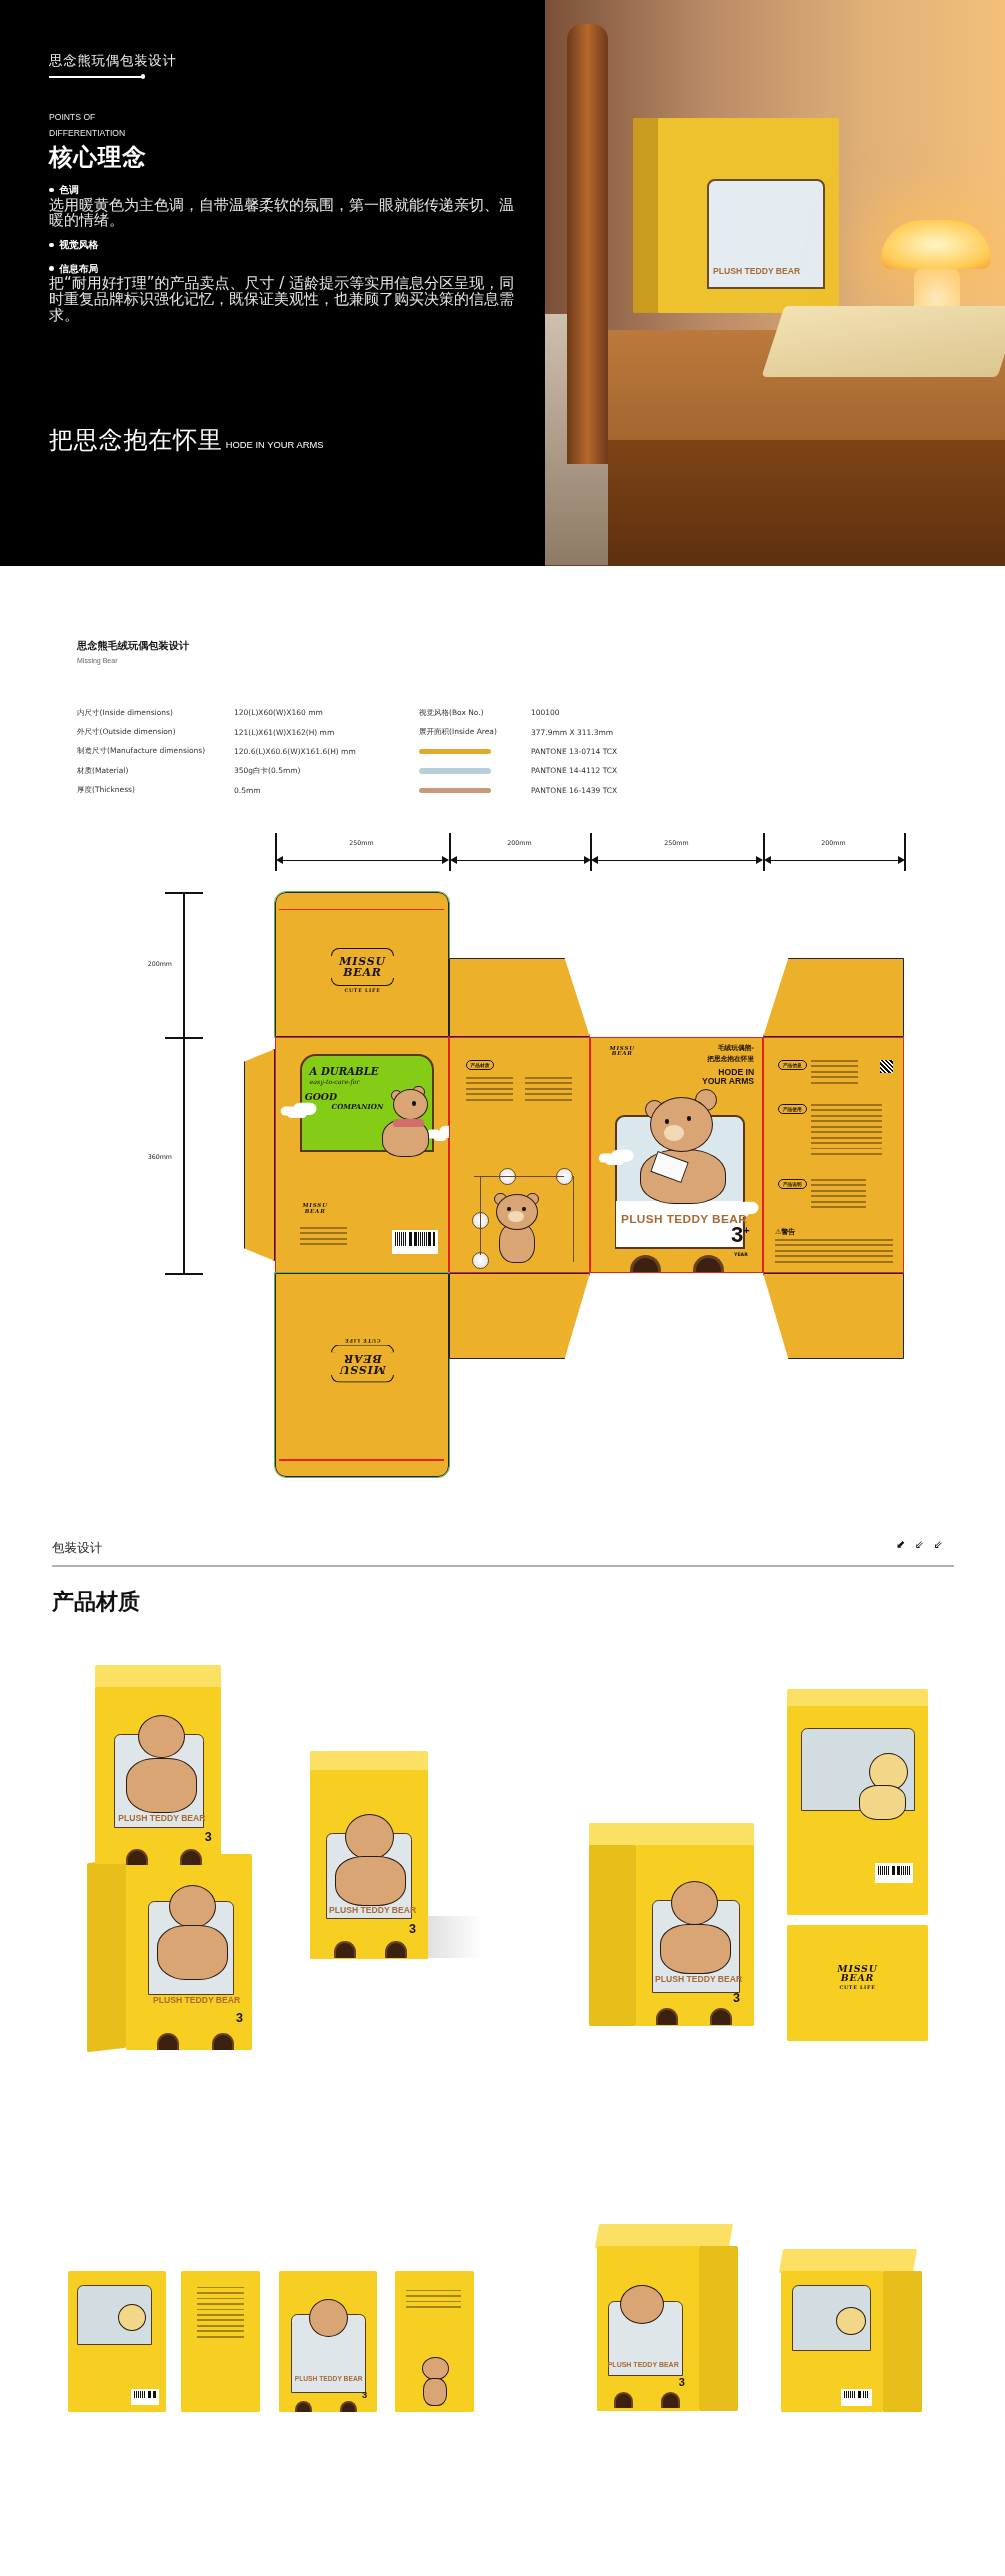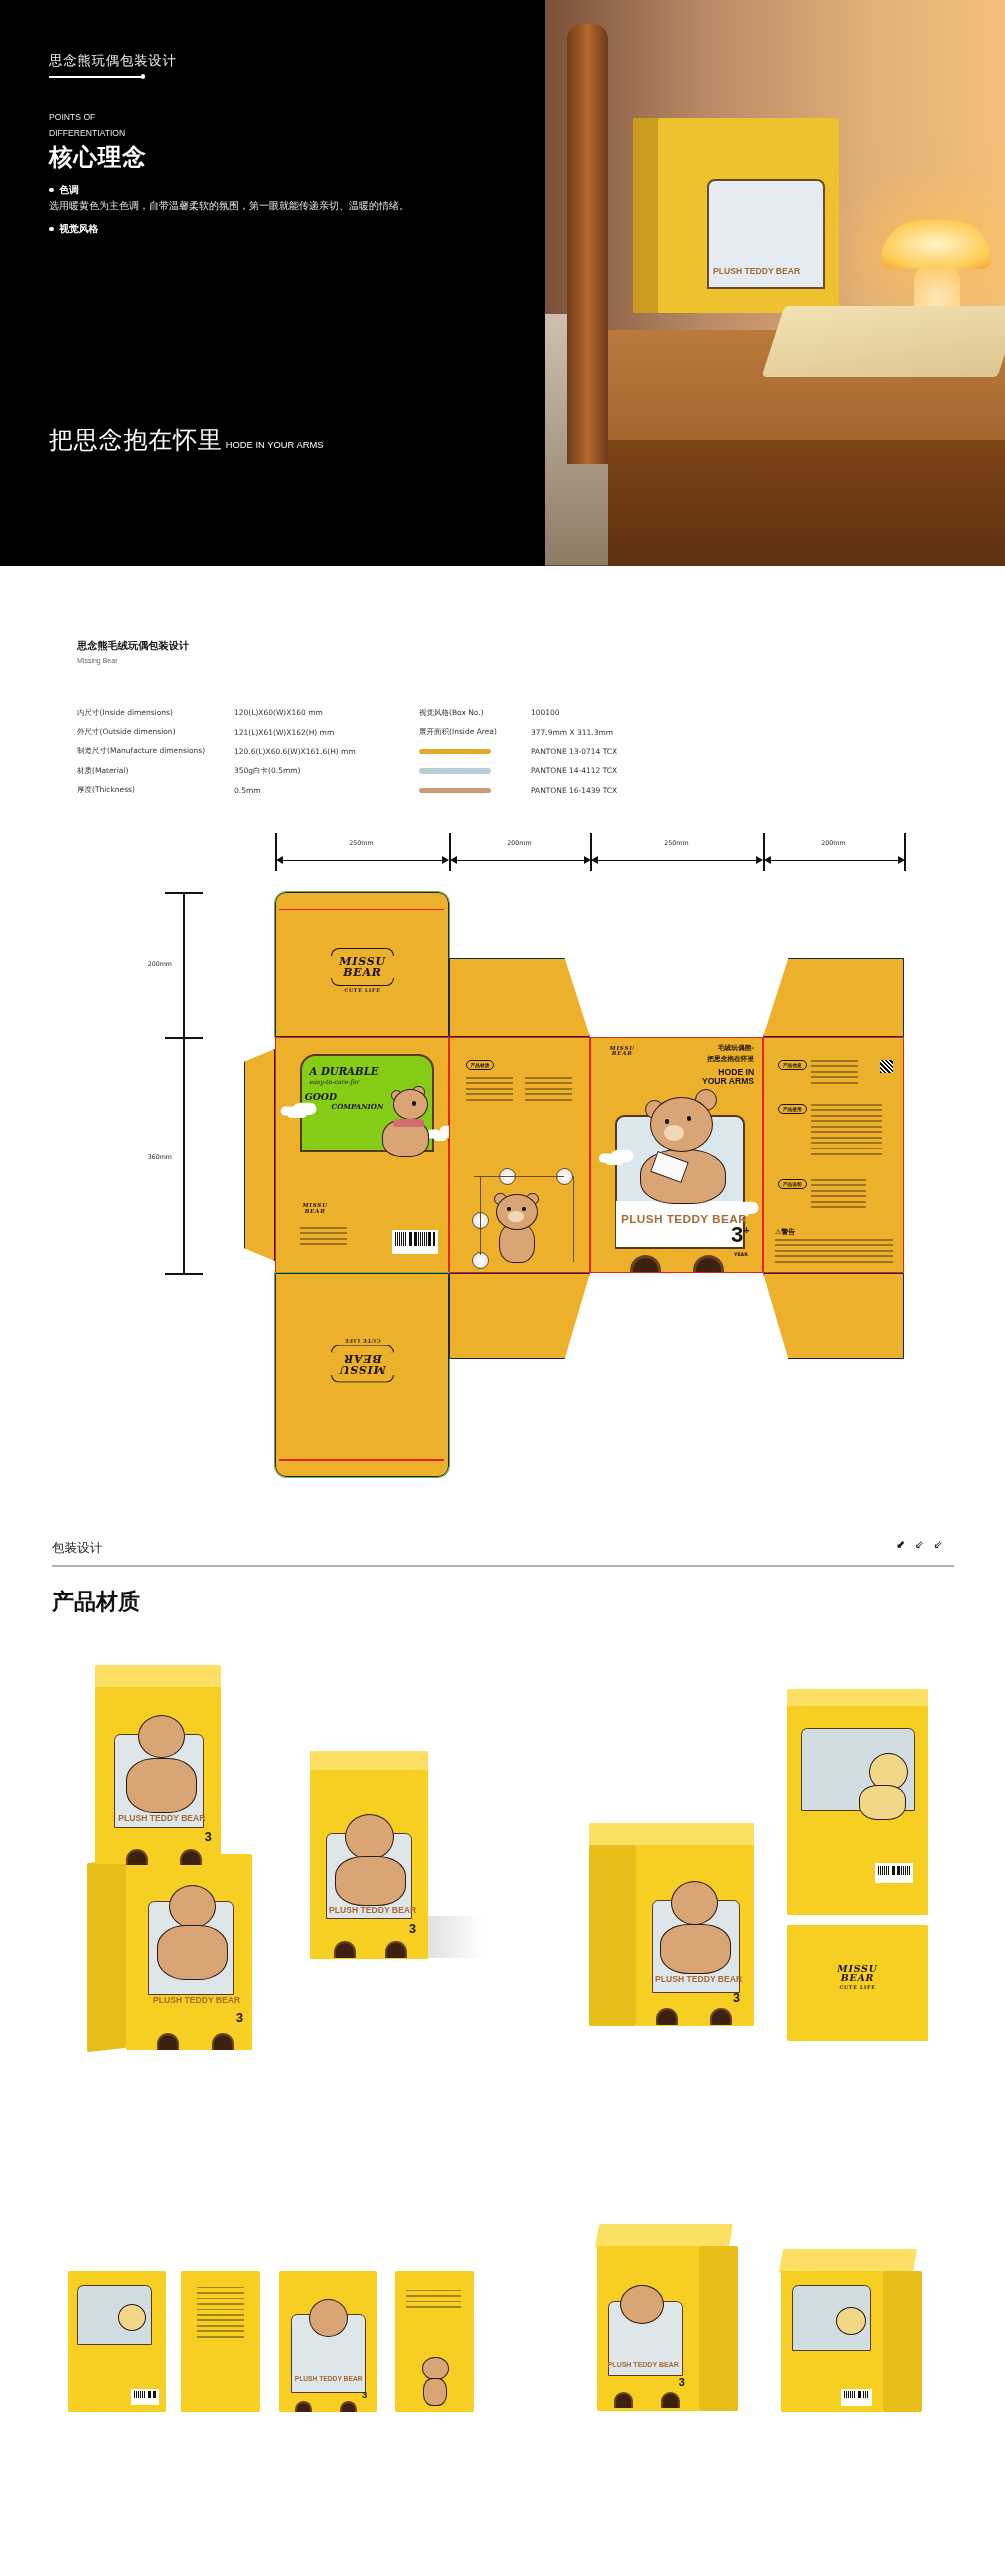--- a/index.html
+++ b/index.html
@@ -11,21 +11,21 @@
   .hero-left { position: absolute; left: 0; top: 0; width: 545px; height: 566px; background: #000; color: #fff; }
   .hero-title { position: absolute; left: 49px; top: 52px; font-size: 13.4px; letter-spacing: 0.8px; color: #f2f2f2; }
   .hero-rule { position: absolute; left: 49px; top: 76px; width: 94px; height: 1.6px; background: #fff; }
   .hero-rule::after { content: ""; position: absolute; right: -2.4px; top: -1.6px; width: 4.7px; height: 4.7px; border-radius: 50%; background: #fff; }
   .hero-eyebrow { position: absolute; left: 49px; top: 110px; font-size: 8.6px; line-height: 15.7px; color: #e8e8e8; font-family: "Liberation Sans", sans-serif; width: 126px; }
   .hero-heading { position: absolute; left: 49px; top: 141px; font-size: 23.6px; font-weight: bold; color: #fff; letter-spacing: 0.8px; }
   .points { position: absolute; left: 49px; top: 182px; width: 471px; }
   .point { margin-bottom: 7.9px; }
   .point-head { font-size: 9.8px; font-weight: bold; color: #fff; display: flex; align-items: center; gap: 5.5px; line-height: 15.7px; }
   .point-head .dot { width: 4.7px; height: 4.7px; background: #fff; border-radius: 50%; }
-  .point-body { font-size: 10px; line-height: 15.7px; color: #e6e6e6; }
+  .point-body { font-size: 15px; line-height: 15.7px; color: #e6e6e6; }
   .slogan { position: absolute; left: 49px; top: 424px; display: flex; align-items: baseline; gap: 3.1px; }
   .slogan-cn { font-size: 24px; font-weight: 300; color: #fff; letter-spacing: 0.8px; }
   .slogan-en { font-size: 9.4px; color: #fff; font-family: "Liberation Sans", sans-serif; }
 
   .hero-photo { position: absolute; left: 545px; top: 0; width: 460px; height: 566px; overflow: hidden;
     background: radial-gradient(ellipse 236px 220px at 369px 283px, #ffd07a 0%, #e29d4c 35%, #a8683b 70%, #6e4128 100%); }
   .wall { position: absolute; left: 0; top: 0; width: 100%; height: 330px; background: linear-gradient(90deg, #7a5038 0%, #b98a66 35%, #e0b078 70%, #f3c07a 100%); }
   .bedpost { position: absolute; left: 22px; top: 23.6px; width: 41px; height: 440px; background: linear-gradient(90deg, #6d3a18, #b6692d 50%, #6d3a18); border-radius: 15.7px 15.7px 0 0; }
   .bed { position: absolute; left: 0; top: 314px; width: 63px; height: 251px; background: linear-gradient(#cfc0ae, #8e7b66); }
   .table { position: absolute; left: 63px; top: 330px; width: 398px; height: 236px; background: linear-gradient(#bb7a3c, #8a4f22); }
@@ -133,20 +133,27 @@
             <span>色调</span>
           </div>
         <div class="point-body">选用暖黄色为主色调，自带温馨柔软的氛围，第一眼就能传递亲切、温暖的情绪。</div>
       </div>
       <div class="point">
         <div class="point-head">
             <span class="dot"></span>
             <span>视觉风格</span>
           </div>
       </div>
+      <div class="point">
+        <div class="point-head">
+            <span class="dot"></span>
+            <span>信息布局</span>
+          </div>
+        <div class="point-body">把“耐用好打理”的产品卖点、尺寸 / 适龄提示等实用信息分区呈现，同时重复品牌标识强化记忆，既保证美观性，也兼顾了购买决策的信息需求。</div>
+      </div>
     </div>
     <div class="slogan">
       <span class="slogan-cn">把思念抱在怀里</span>
       <span class="slogan-en">HODE IN YOUR ARMS</span>
     </div>
   </div>
 
   <div class="hero-photo" title="Yellow teddy bear box on a bedside table next to a glowing mushroom lamp and open picture book">
     <div class="wall"></div>
     <div class="bed"></div>

